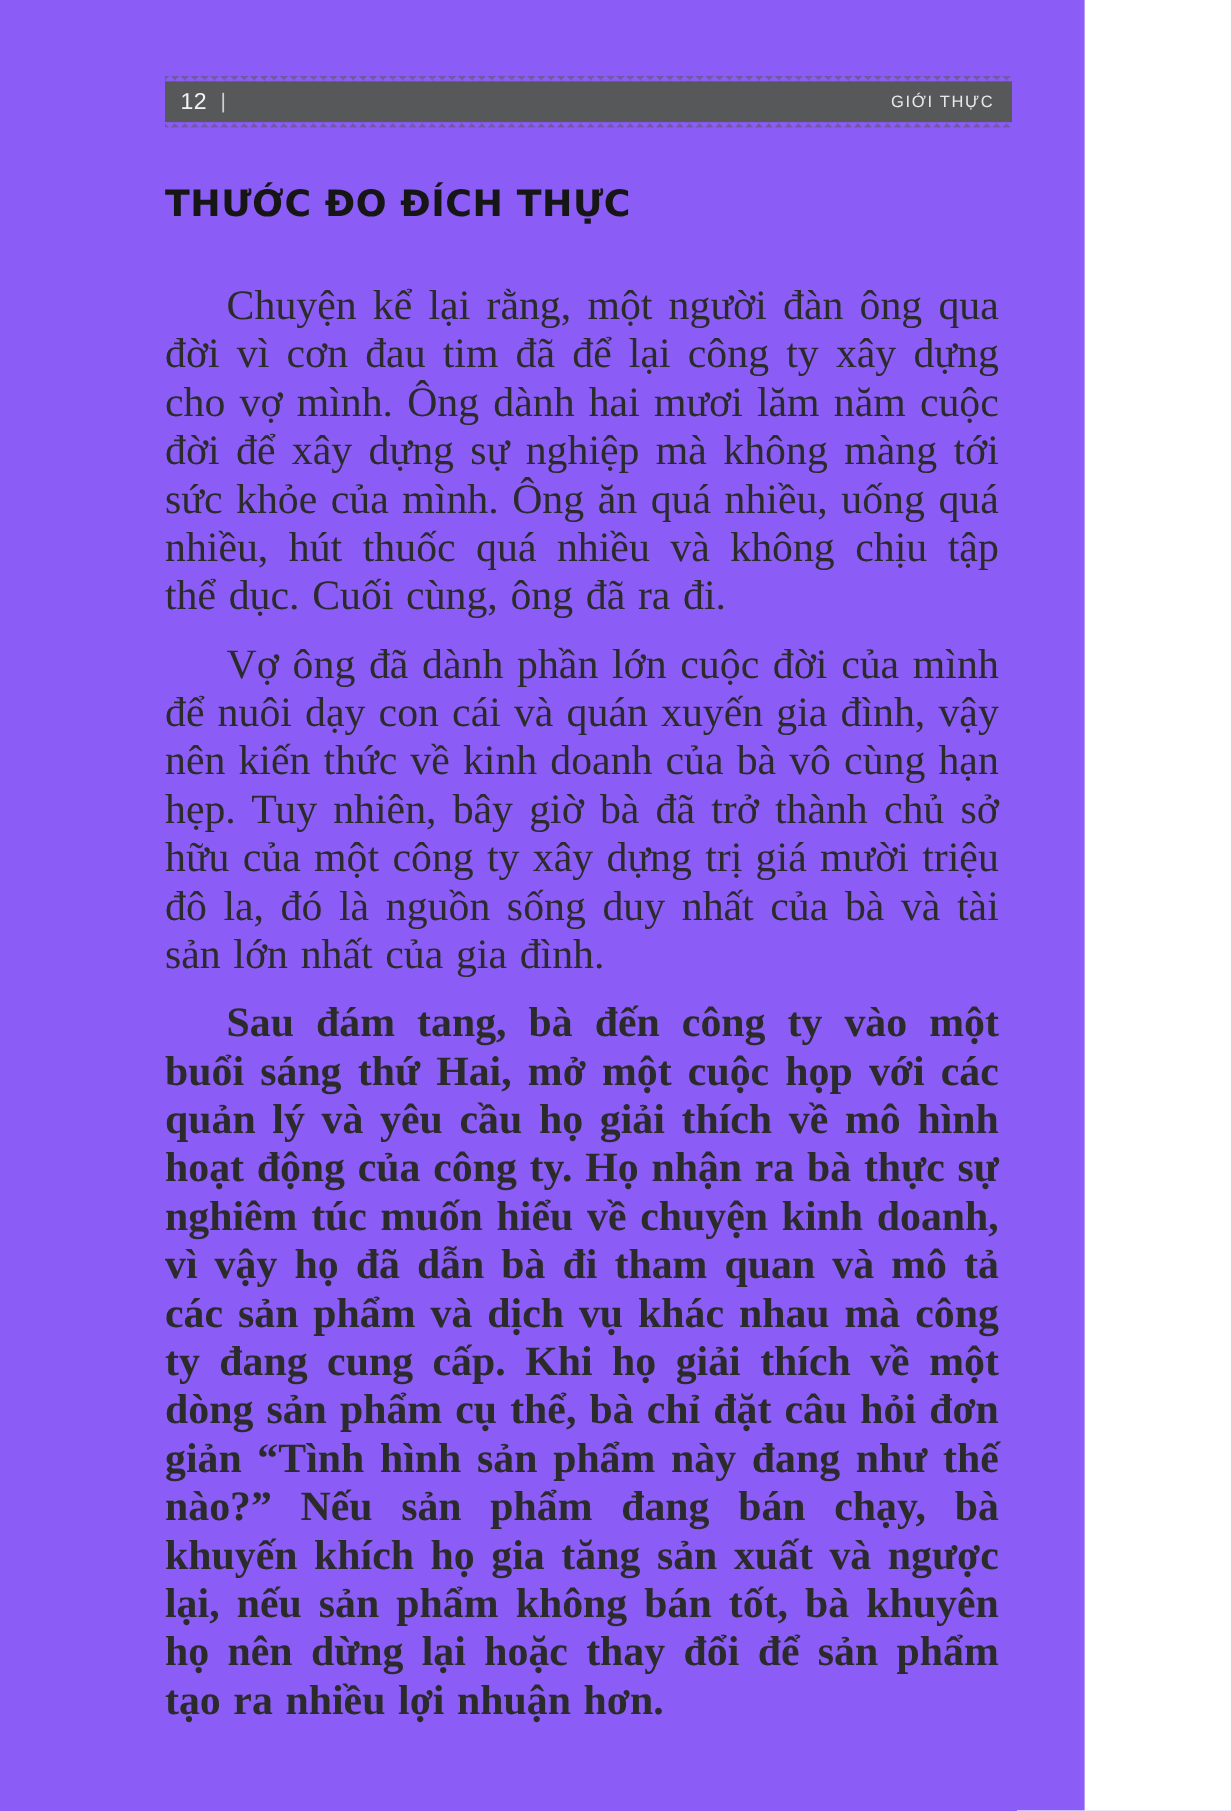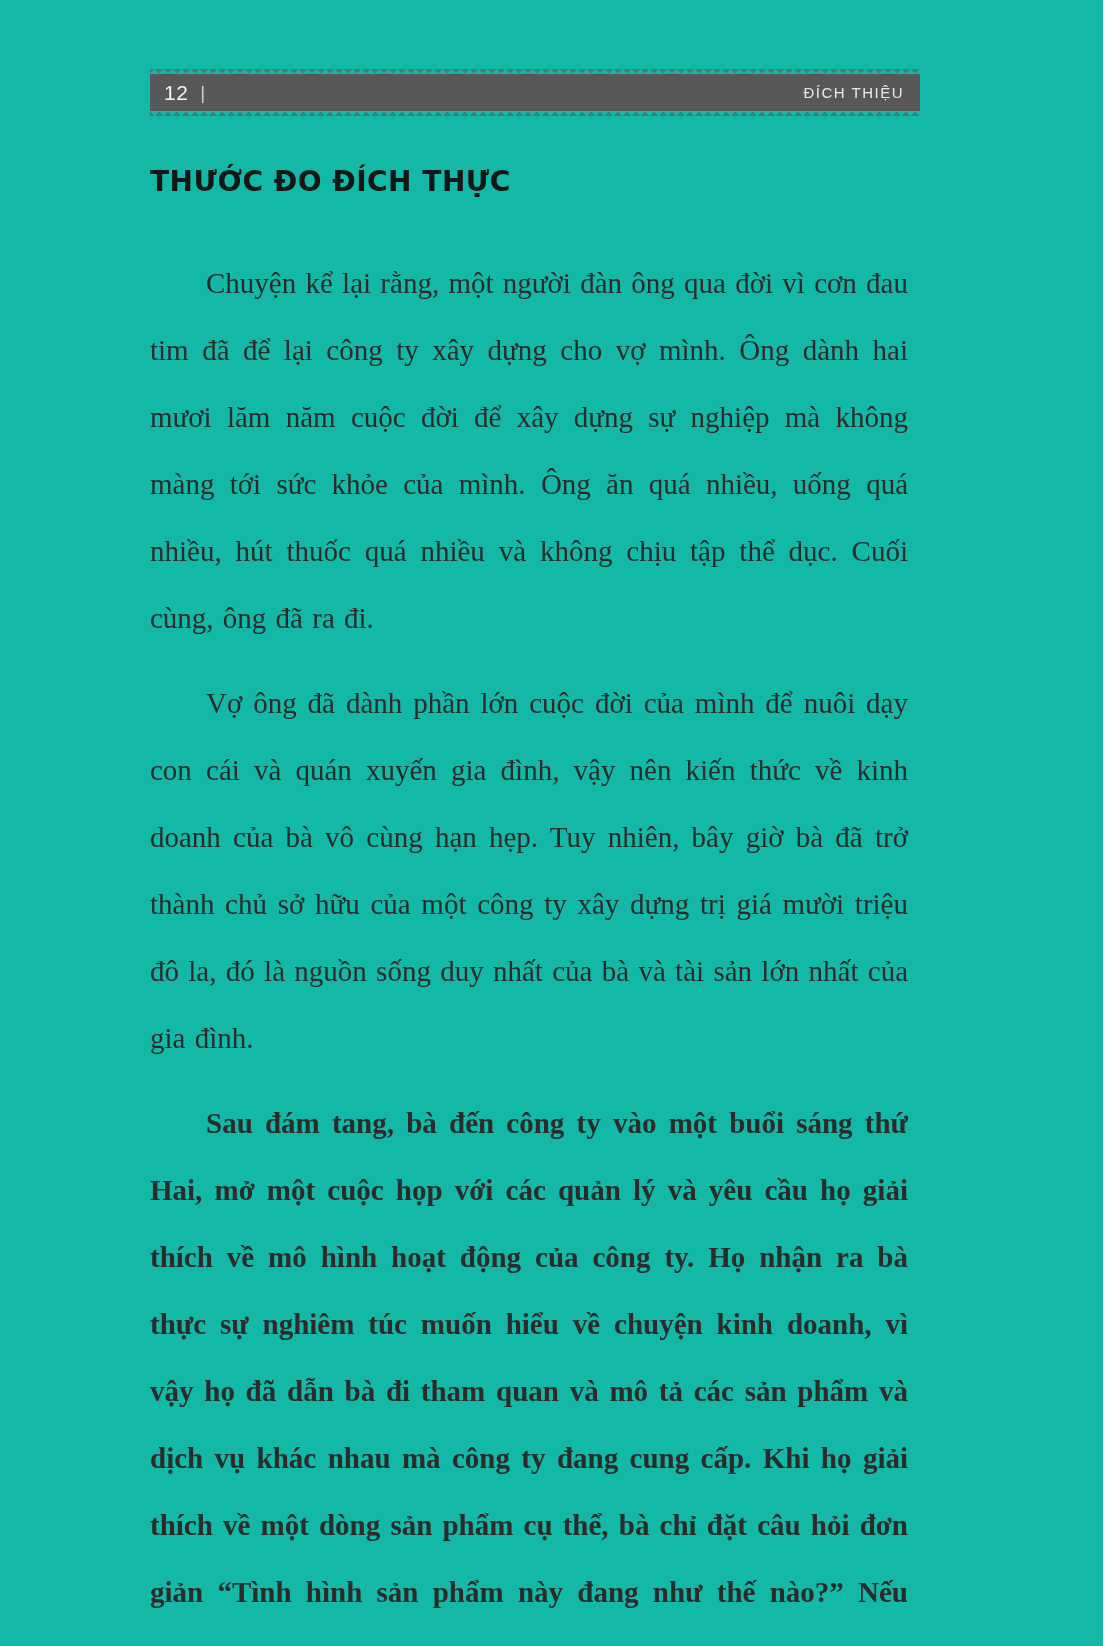--- a/index.html
+++ b/index.html
@@ -8,23 +8,23 @@
     width: 1119px;
     height: 1646px;
     background: #ffffff;
     font-family: "Liberation Serif", serif;
     color: #2a2a2a;
     overflow: hidden;
   }
 
   .page {
     position: relative;
-    width: 1103px;
+    width: 986px;
     height: 1646px;
-    background: #14b8a6;
+    background: #8b5cf6;
   }
 
   
   .header-bar {
     position: absolute;
     left: 150px;
     top: 74px;
     width: 770px;
     height: 37px;
     background: #57585a;
@@ -90,49 +90,49 @@
   .content {
     position: absolute;
     left: 150px;
     top: 165px;
     width: 758px;
   }
 
   .section-heading {
     font-family: "DejaVu Sans", "Liberation Sans", sans-serif;
     font-weight: 700;
-    font-size: 28px;
+    font-size: 33px;
     letter-spacing: .5px;
     color: #161616;
     margin-bottom: 52px;
   }
 
   .body-text p {
     font-family: "Liberation Serif", serif;
-    font-size: 29px;
-    line-height: 67px;
+    font-size: 38px;
+    line-height: 44px;
     text-align: justify;
     text-indent: 56px;
     color: #2b2b2b;
     margin-bottom: 18px;
     word-spacing: 2px;
   }
   .body-text p:last-child { margin-bottom: 0; font-weight: bold; }
 </style>
 </head>
 <body>
 
 <div class="page">
 
   <div class="header-bar">
     <div class="page-number-group">
       <span class="page-number">12</span>
       <span class="page-number-divider">|</span>
     </div>
-    <span class="header-title">ĐÍCH THIỆU</span>
+    <span class="header-title">GIỚI THỰC</span>
   </div>
 
   <div class="content">
     <h1 class="section-heading">THƯỚC ĐO ĐÍCH THỰC</h1>
 
     <div class="body-text">
       <p>Chuyện kể lại rằng, một người đàn ông qua đời vì cơn đau tim đã để lại công ty xây dựng cho vợ mình. Ông dành hai mươi lăm năm cuộc đời để xây dựng sự nghiệp mà không màng tới sức khỏe của mình. Ông ăn quá nhiều, uống quá nhiều, hút thuốc quá nhiều và không chịu tập thể dục. Cuối cùng, ông đã ra đi.</p>
       <p>Vợ ông đã dành phần lớn cuộc đời của mình để nuôi dạy con cái và quán xuyến gia đình, vậy nên kiến thức về kinh doanh của bà vô cùng hạn hẹp. Tuy nhiên, bây giờ bà đã trở thành chủ sở hữu của một công ty xây dựng trị giá mười triệu đô la, đó là nguồn sống duy nhất của bà và tài sản lớn nhất của gia đình.</p>
       <p>Sau đám tang, bà đến công ty vào một buổi sáng thứ Hai, mở một cuộc họp với các quản lý và yêu cầu họ giải thích về mô hình hoạt động của công ty. Họ nhận ra bà thực sự nghiêm túc muốn hiểu về chuyện kinh doanh, vì vậy họ đã dẫn bà đi tham quan và mô tả các sản phẩm và dịch vụ khác nhau mà công ty đang cung cấp. Khi họ giải thích về một dòng sản phẩm cụ thể, bà chỉ đặt câu hỏi đơn giản “Tình hình sản phẩm này đang như thế nào?” Nếu sản phẩm đang bán chạy, bà khuyến khích họ gia tăng sản xuất và ngược lại, nếu sản phẩm không bán tốt, bà khuyên họ nên dừng lại hoặc thay đổi để sản phẩm tạo ra nhiều lợi nhuận hơn.</p>
     </div>

